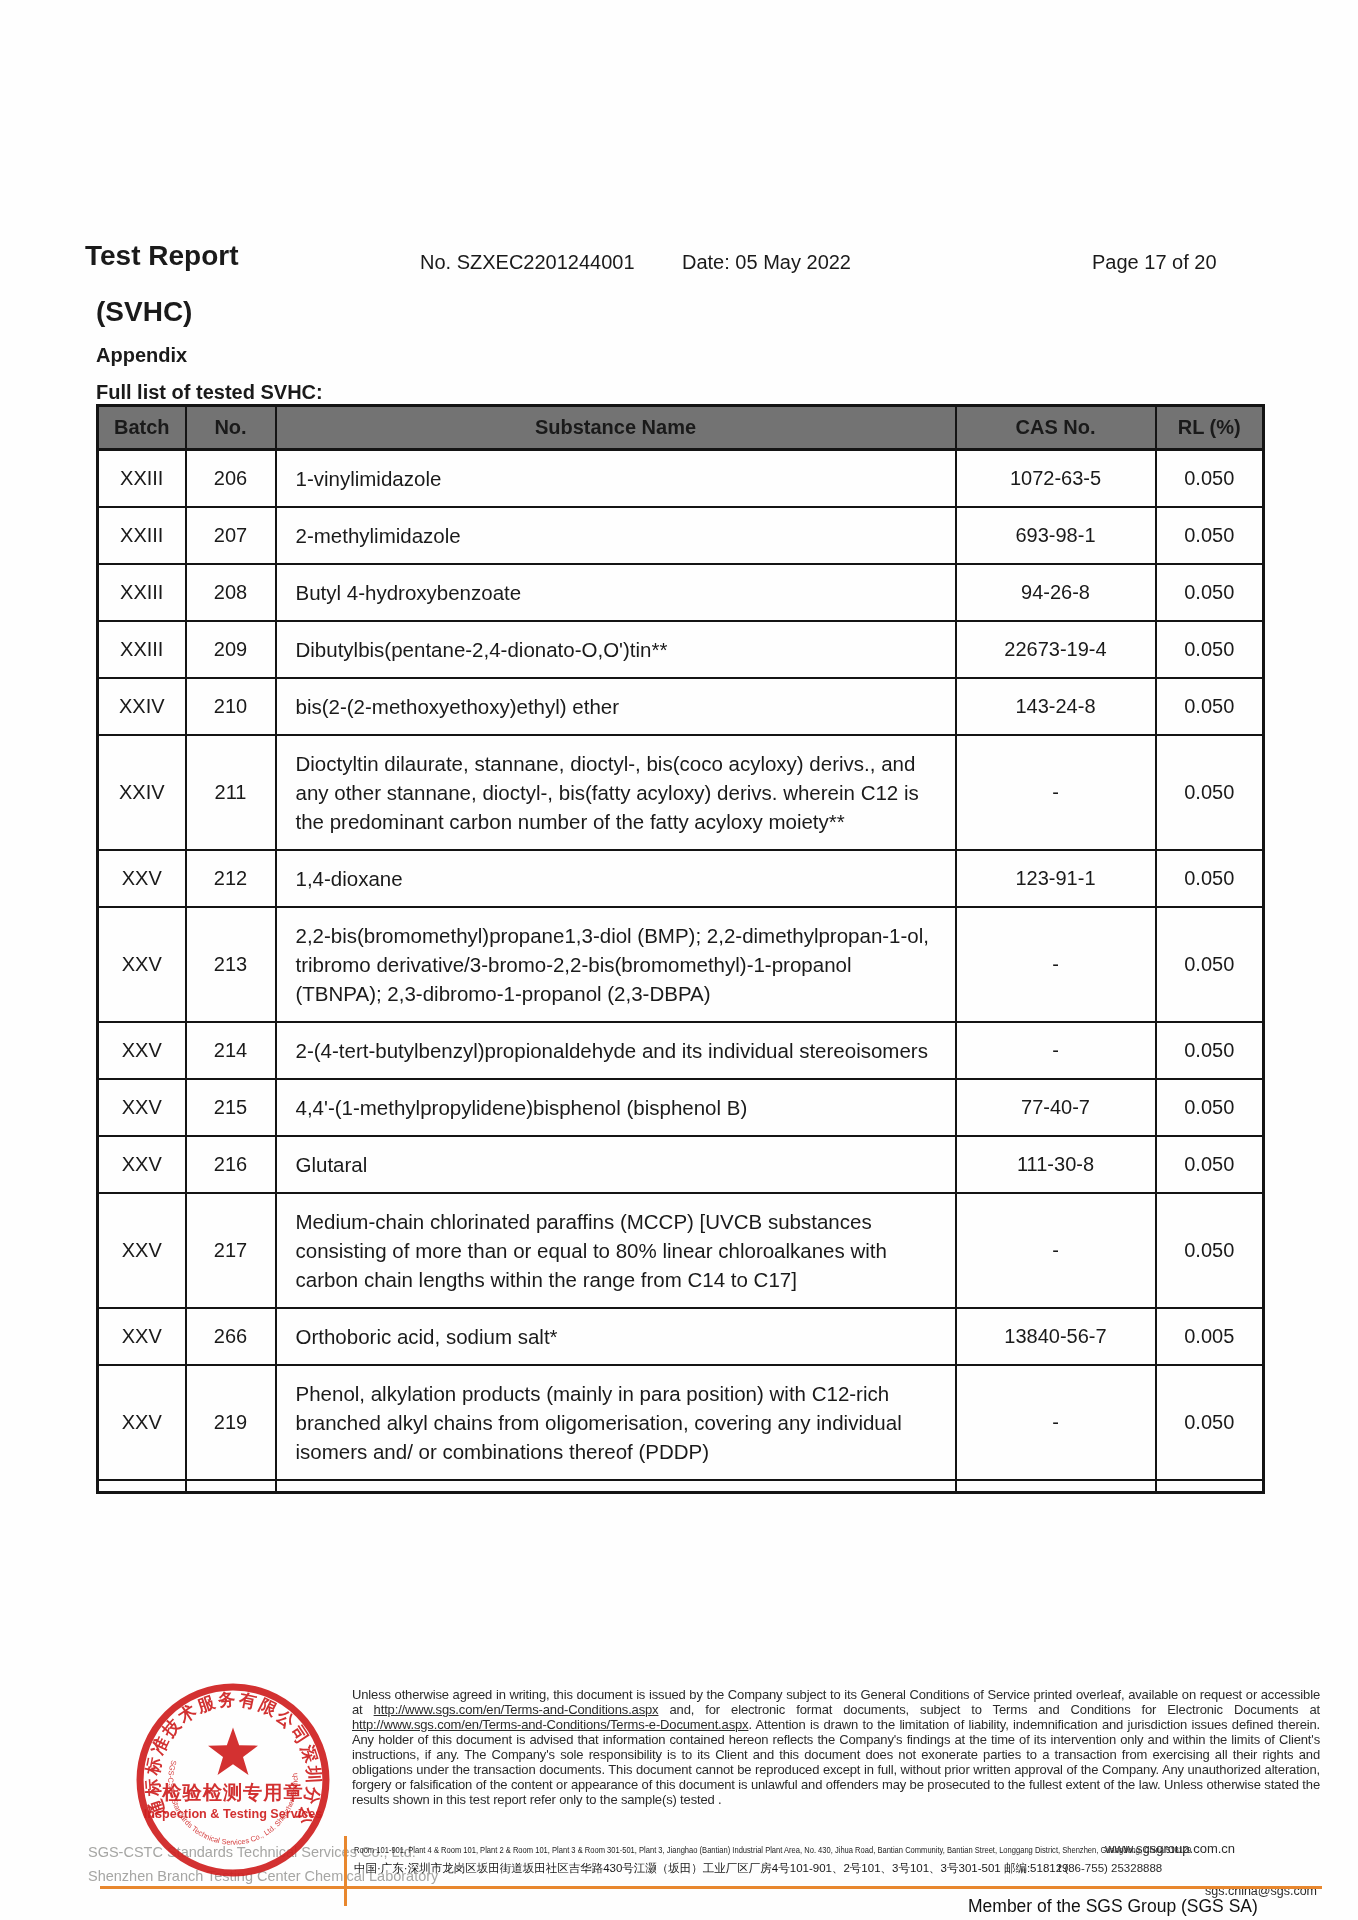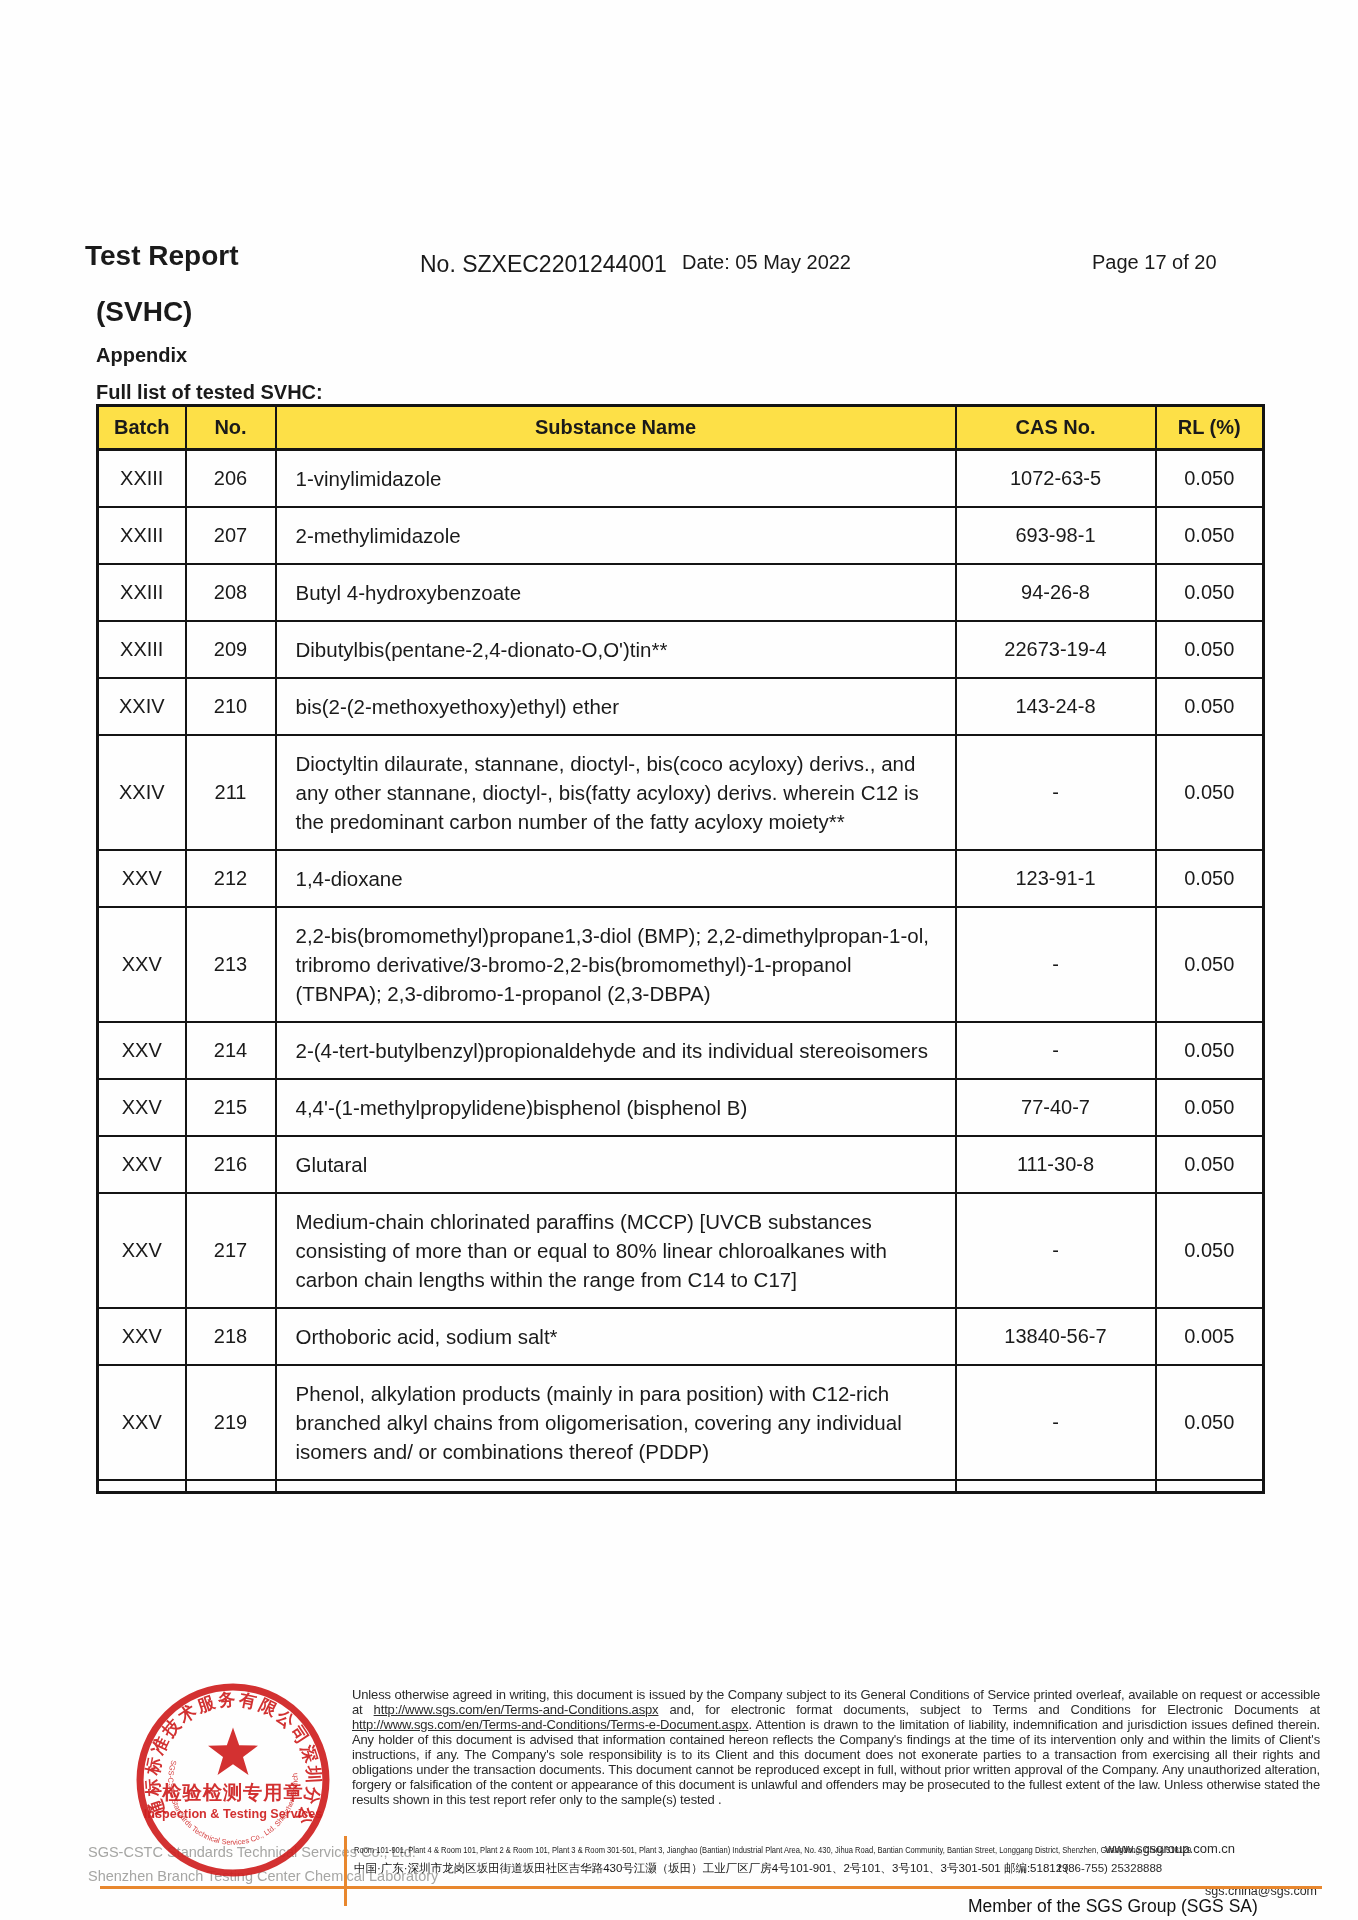--- a/index.html
+++ b/index.html
@@ -15,35 +15,35 @@
     position:absolute; left:58px; top:0px; font-size:136px; font-weight:bold;
     line-height:0.92; color:#8d8d8b; letter-spacing:-4px;
     transform:scaleX(0.70); transform-origin:left top;
   }
   .logo-hline { position:absolute; left:0px; top:120px; width:297px; height:2px; background:#dca256; }
   .logo-vline { position:absolute; left:253px; top:7px;  width:2px; height:136px; background:#dca256; }
 
   
   .title     { left:85px;  top:240px; font-size:28px; font-weight:bold; }
   .subtitle  { left:96px;  top:296px; font-size:28px; font-weight:bold; }
-  .report-no { left:420px; top:251px; font-size:23px; }
+  .report-no { left:420px; top:251px; font-size:20px; }
   .date      { left:682px; top:251px; font-size:20px; }
   .page-no   { left:1092px;top:251px; font-size:20px; }
   .appendix  { left:96px;  top:344px; font-size:20px; font-weight:bold; }
   .full-list { left:96px;  top:381px; font-size:20px; font-weight:bold; }
 
   
   table.svhc {
     position:absolute; left:96px; top:404px; width:1166px;
     border-collapse:collapse; table-layout:fixed;
     border:3px solid #141414;
   }
   table.svhc th {
     border:2px solid #141414; border-bottom-width:3px;
-    font-size:20px; font-weight:bold; padding:9px 4px; background:#fde047;
+    font-size:20px; font-weight:bold; padding:9px 4px; background:#737373;
   }
   table.svhc td {
     border:2px solid #141414; font-size:20.5px; line-height:29px;
     padding:13px 6px; vertical-align:middle; text-align:center;
     word-wrap:break-word; background:#fefefe;
   }
   table.svhc td.col-substance { text-align:left; padding-left:19px; padding-right:12px; font-size:20.5px; }
   table.svhc td.col-batch, table.svhc td.col-no, table.svhc td.col-cas, table.svhc td.col-rl { font-size:20px; }
   table.svhc tr.sliver td { padding:0; height:10px; line-height:10px; }
 
@@ -185,21 +185,21 @@
         </tr>
         <tr>
           <td class="col-batch">XXV</td>
           <td class="col-no">217</td>
           <td class="col-substance">Medium-chain chlorinated paraffins (MCCP) [UVCB substances consisting of more than or equal to 80% linear chloroalkanes with carbon chain lengths within the range from C14 to C17]</td>
           <td class="col-cas">-</td>
           <td class="col-rl">0.050</td>
         </tr>
         <tr>
           <td class="col-batch">XXV</td>
-          <td class="col-no">218</td>
+          <td class="col-no">266</td>
           <td class="col-substance">Orthoboric acid, sodium salt*</td>
           <td class="col-cas">13840-56-7</td>
           <td class="col-rl">0.005</td>
         </tr>
         <tr>
           <td class="col-batch">XXV</td>
           <td class="col-no">219</td>
           <td class="col-substance">Phenol, alkylation products (mainly in para position) with C12-rich branched alkyl chains from oligomerisation, covering any individual isomers and/ or combinations thereof (PDDP)</td>
           <td class="col-cas">-</td>
           <td class="col-rl">0.050</td>

